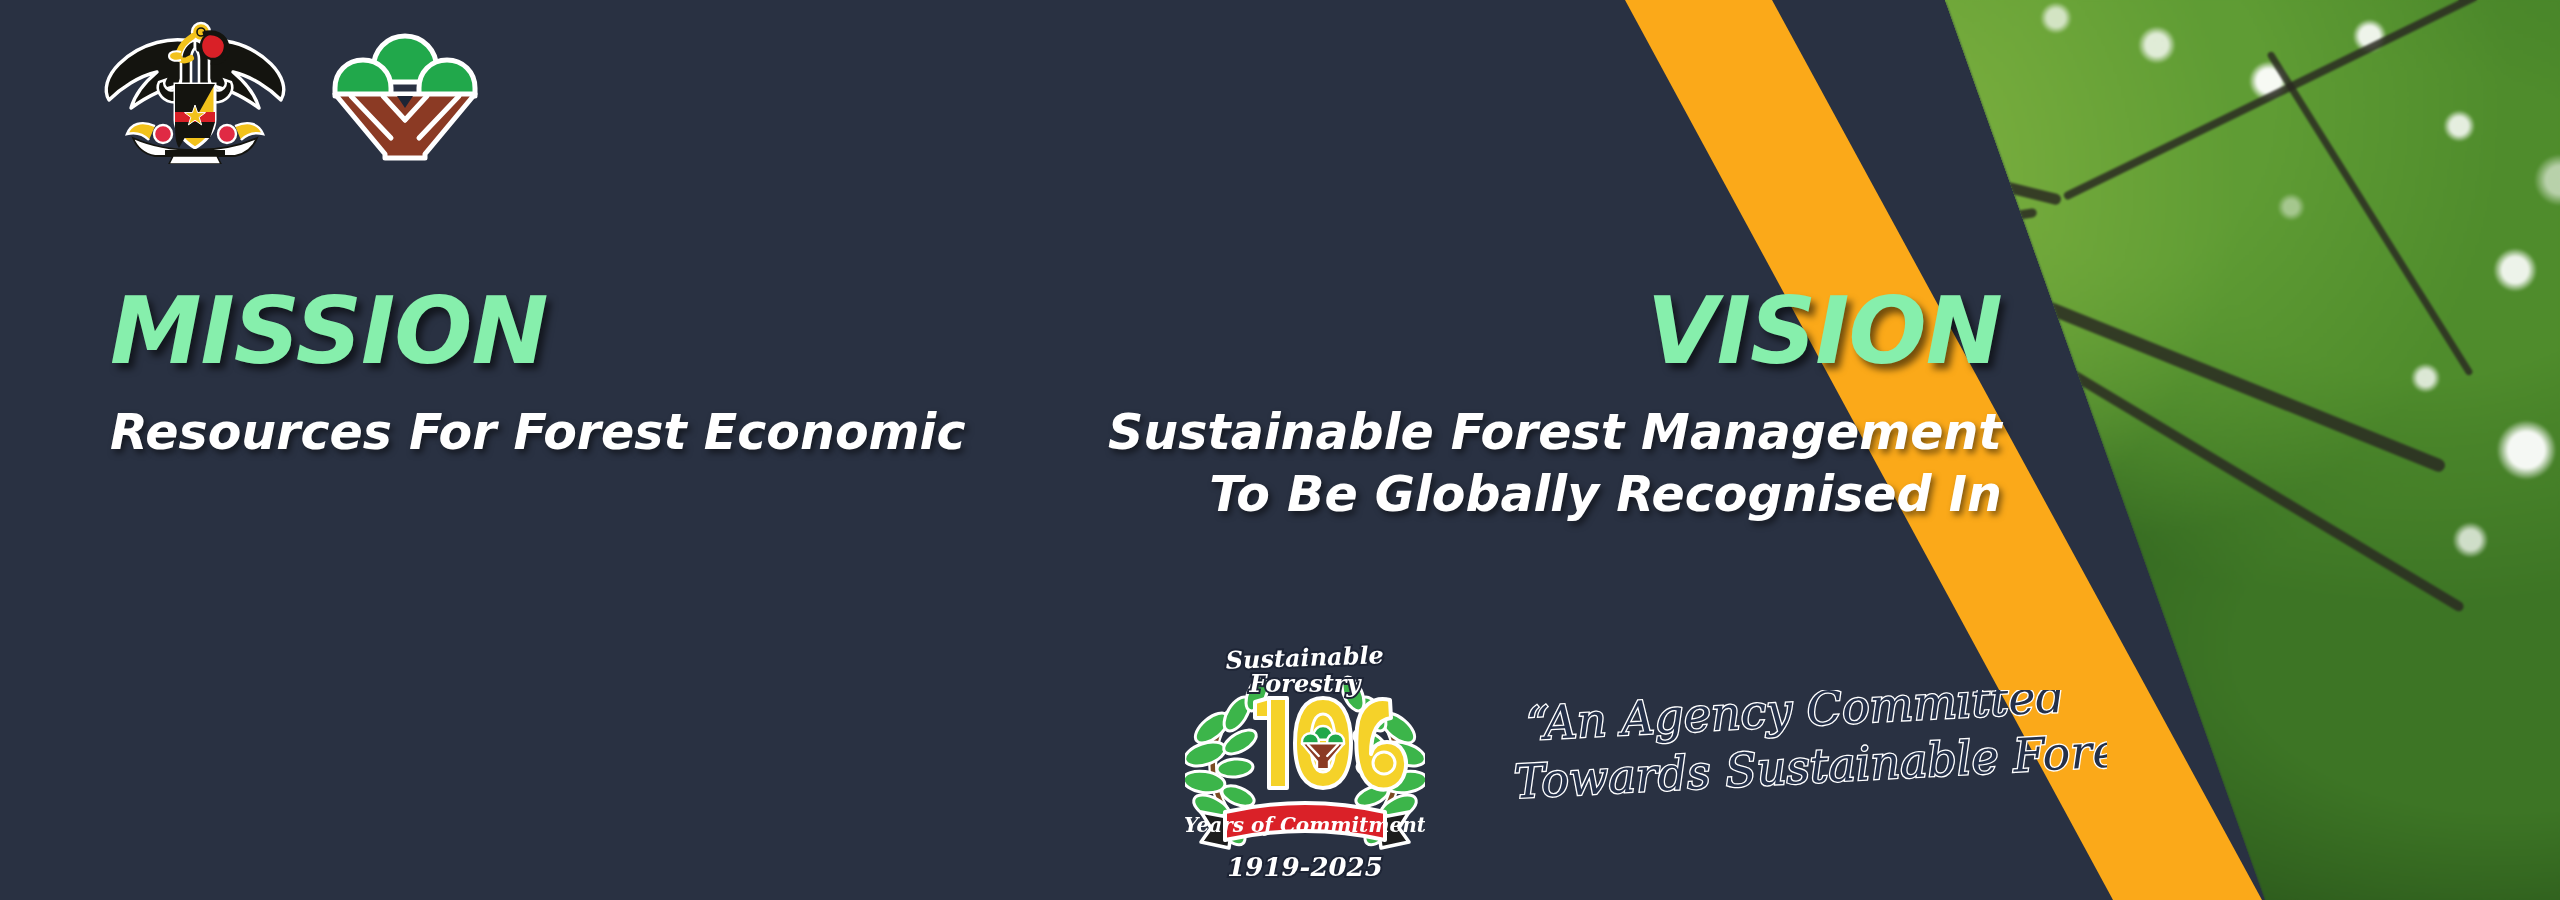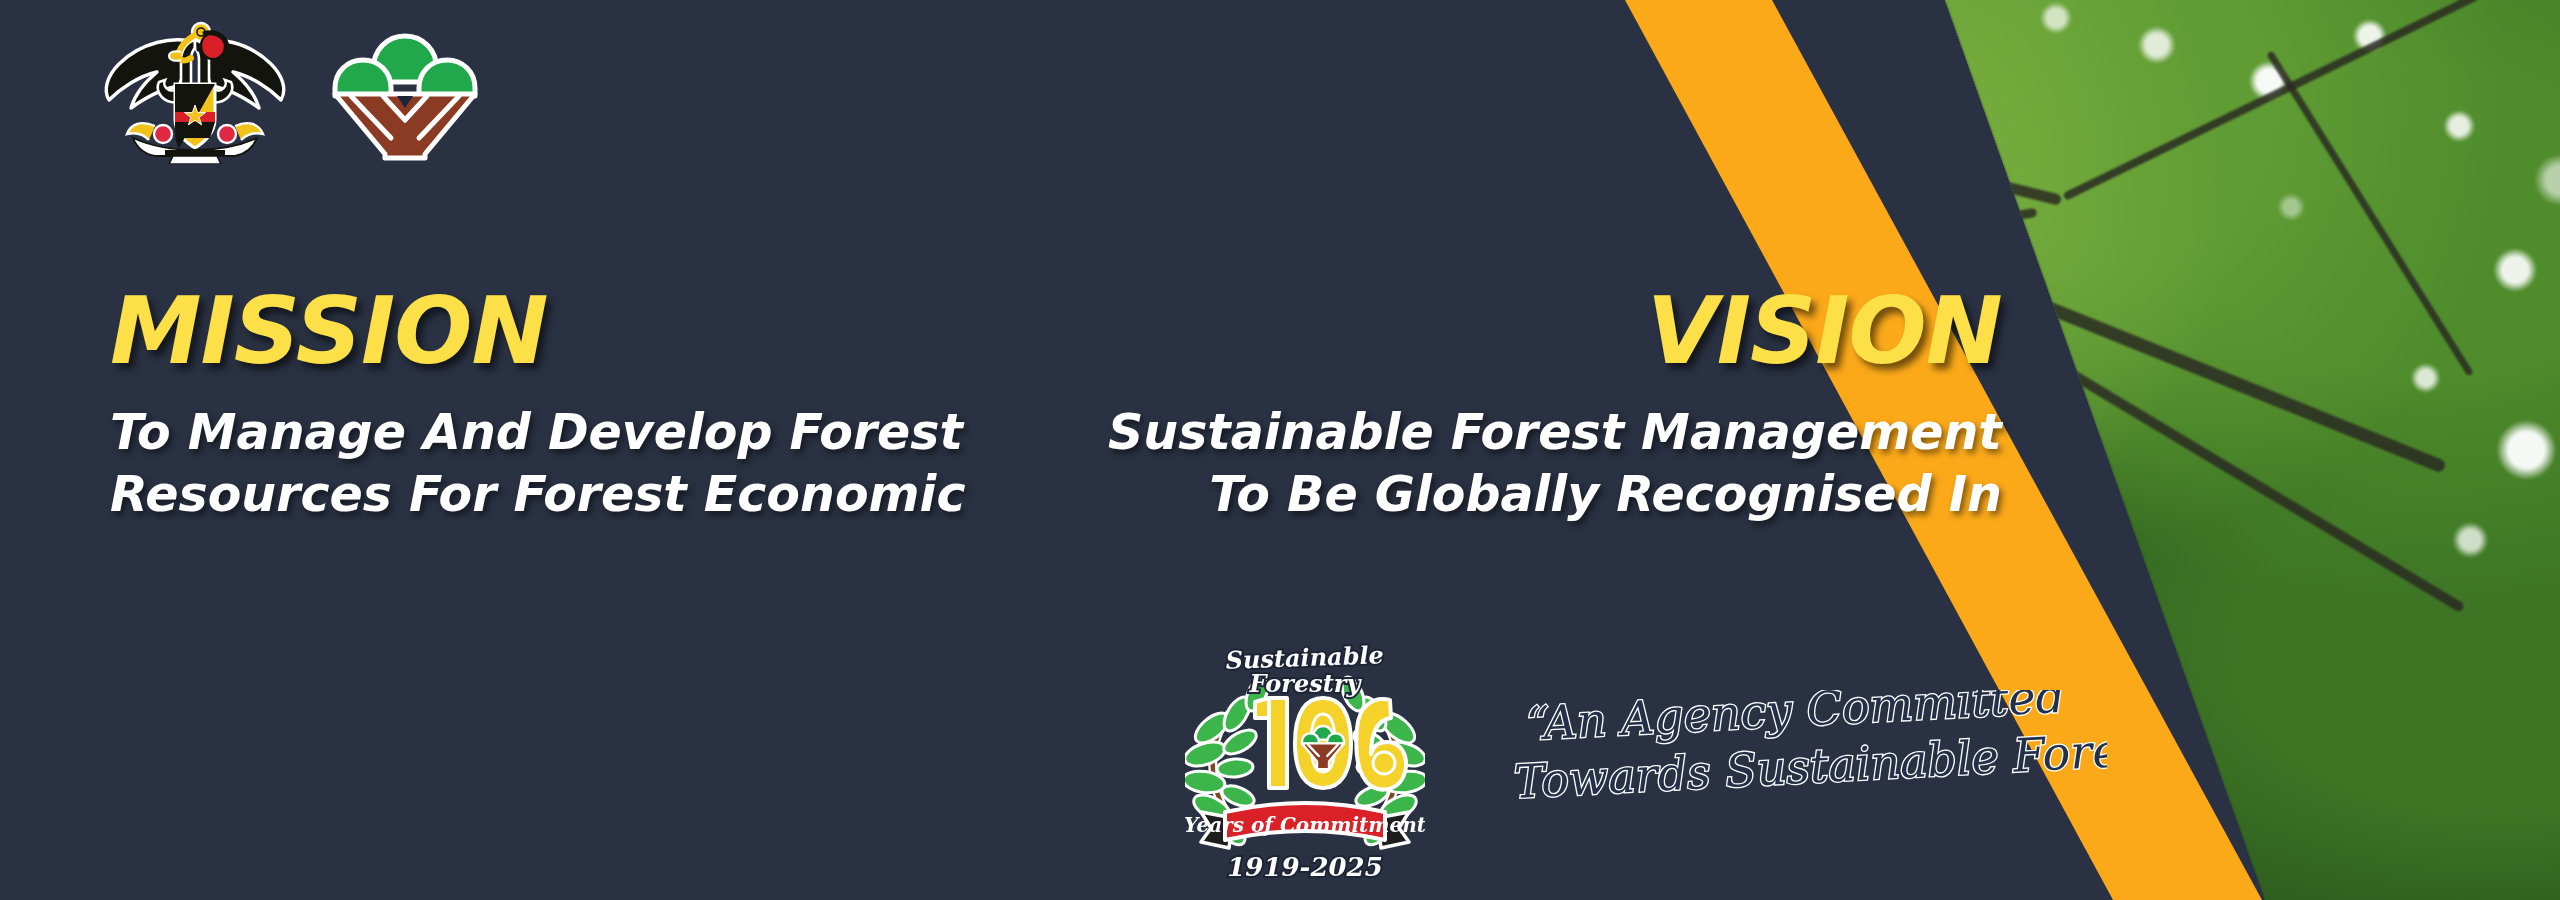--- a/index.html
+++ b/index.html
@@ -75,21 +75,21 @@
   .navy-wedge{
     position:absolute;top:0;left:0;width:2560px;height:900px;
     clip-path:polygon(1772px 0, 2065px 0, 2560px 900px, 2262px 900px);
     background:transparent;
   }
 
   
   .col{position:absolute;}
   .heading{
     font-style:italic;font-weight:bold;
-    color:#fde047;
+    color:#86efac;
     font-size:92px;letter-spacing:-1px;line-height:1;
     text-shadow:5px 6px 7px rgba(0,0,0,.55);
     white-space:nowrap;
   }
   .body-text{
     font-style:italic;font-weight:bold;color:#ffffff;
     font-size:49px;line-height:1.26;
     text-shadow:3px 4px 6px rgba(0,0,0,.5);
     white-space:nowrap;
   }
@@ -183,21 +183,20 @@
         <path d="M102 66 L80 90"></path>
       </g>
       <path d="M72 66 L80 78 L88 66 Z" fill="#1d2435"></path>
     </svg>
   </div>
 
   <div class="col" id="mission-col">
     <div class="heading-wrap">
       <div class="heading">MISSION</div>
     </div>
-    <div class="body-text">To Manage And Develop Forest</div>
     <div class="body-text">Resources For Forest Economic</div>
   </div>
 
   <div class="col" id="vision-col">
     <div class="heading-wrap">
       <div class="heading">VISION</div>
     </div>
     <div class="body-text">Sustainable Forest Management</div>
     <div class="body-text">To Be Globally Recognised In</div>
   </div>

